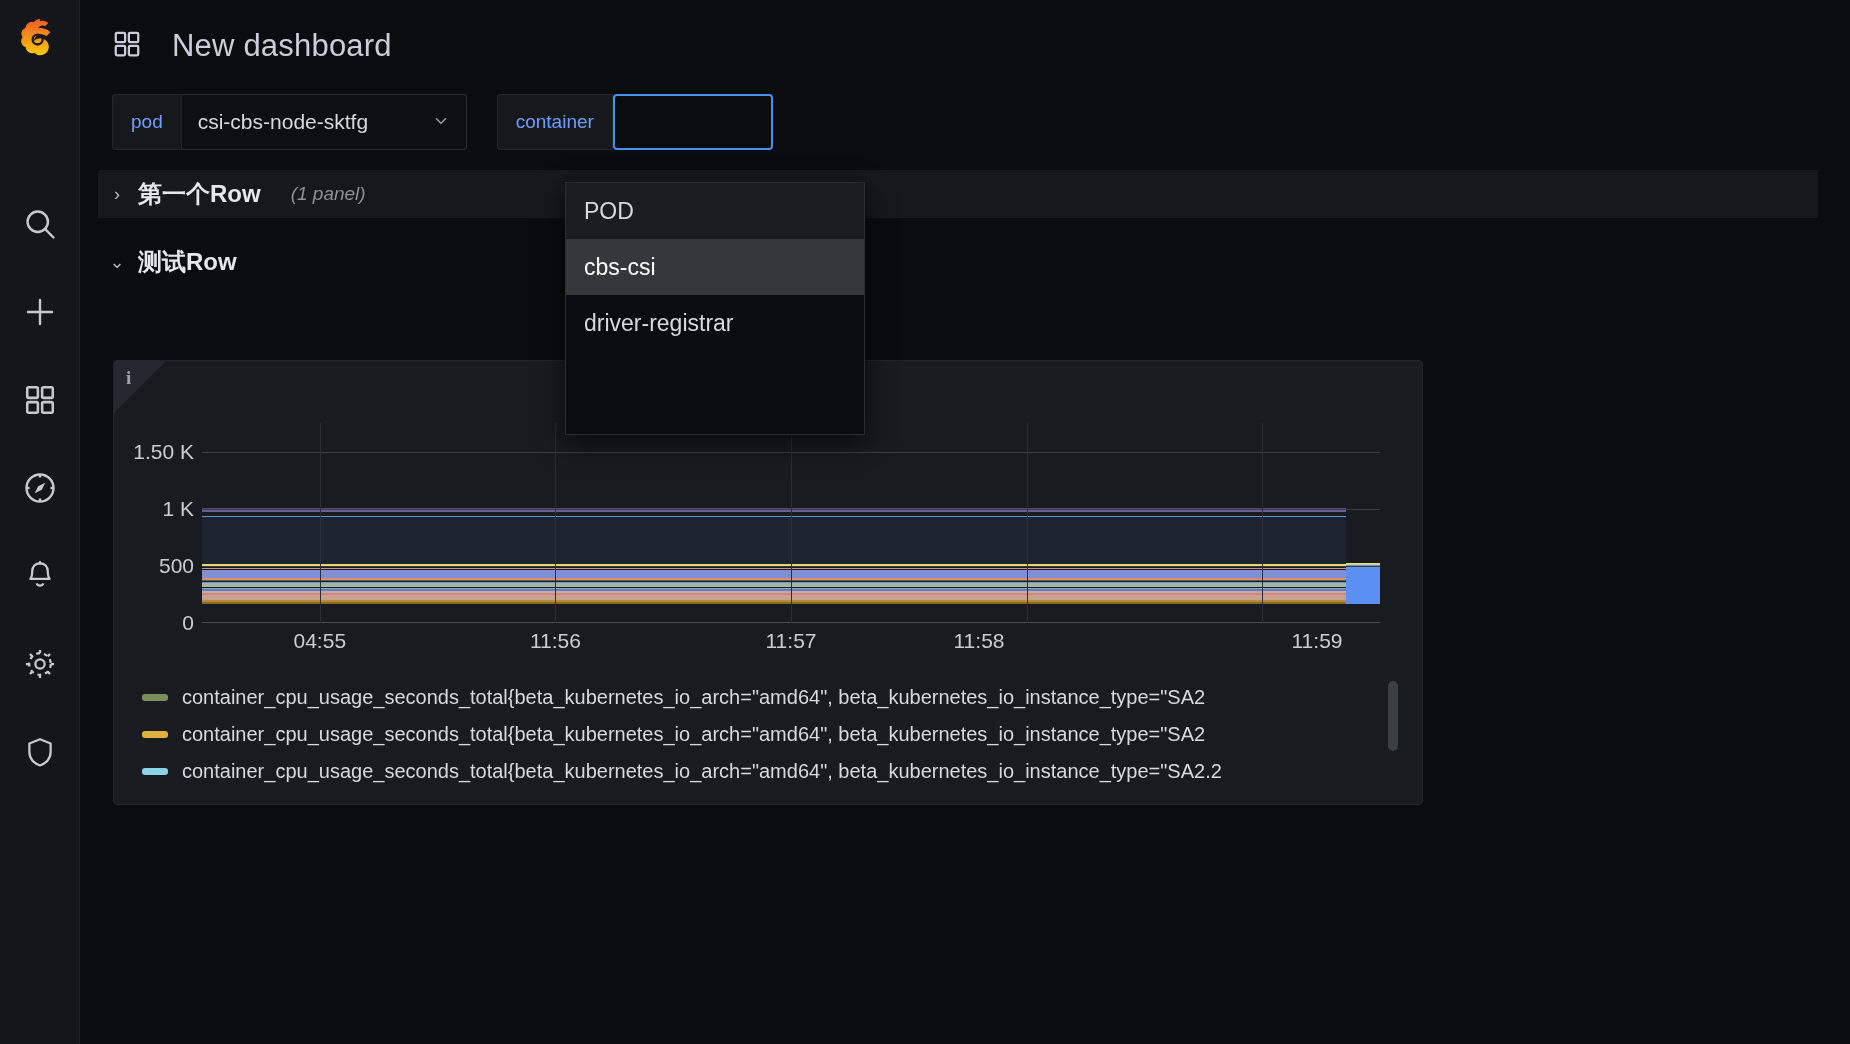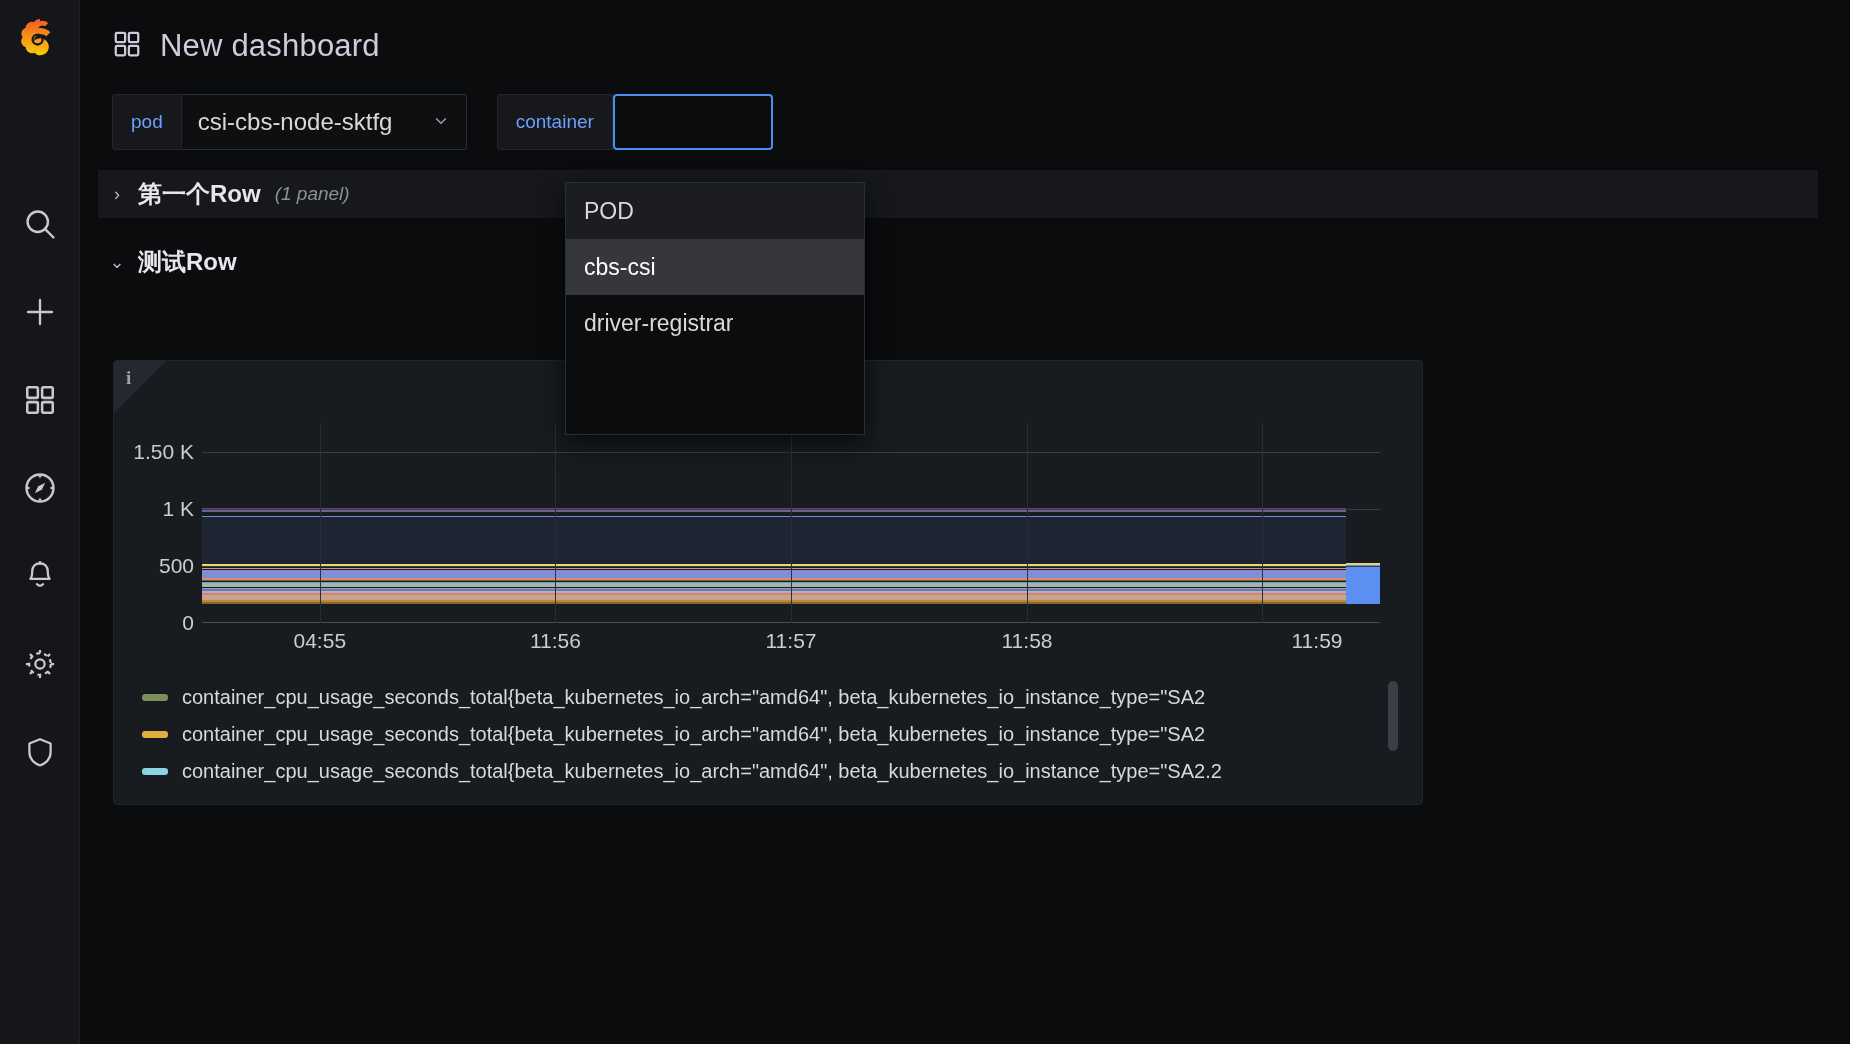--- a/index.html
+++ b/index.html
@@ -28,21 +28,21 @@
     width: 80px; height: 88px;
     display: flex; align-items: center; justify-content: center;
     cursor: pointer;
   }
   .navicon svg { display: block; }
 
   
   .main { position: absolute; left: 80px; top: 0; width: 1770px; height: 1044px; }
 
   .pagehead {
-    display: flex; align-items: center; gap: 18px;
+    display: flex; align-items: center; gap: 30px;
     padding: 28px 0 0 32px;
   }
   .pagehead .title {
     font-size: 31px; color: #ccccdc; font-weight: 400; letter-spacing: .2px;
   }
 
   
   .varbar {
     display: flex; align-items: center; gap: 0;
     padding: 30px 0 0 32px;
@@ -59,21 +59,21 @@
     display: flex; align-items: center;
     cursor: pointer;
   }
   .varlabel.left { border-top-right-radius: 0; border-bottom-right-radius: 0; }
   .varvalue {
     background: #0e0f11;
     border: 1px solid #2a2d33;
     border-left: none;
     border-top-right-radius: 3px; border-bottom-right-radius: 3px;
     color: #d8d9da;
-    font-size: 24px;
+    font-size: 21px;
     height: 56px; min-width: 285px;
     padding: 4px 16px;
     display: flex; align-items: center; justify-content: space-between; gap: 12px;
     cursor: pointer;
   }
   .varvalue .caret { color: #8e9097; font-size: 14px; line-height: 1; }
   .varinput {
     background: #0b0c0e;
     border: 2px solid #4b8ef0;
     border-radius: 4px;
@@ -106,21 +106,21 @@
   
   .rowhead {
     display: flex; align-items: center; gap: 14px;
     height: 48px; margin: 20px 0 0 18px; width: 1720px;
     padding-left: 12px;
     cursor: pointer;
   }
   .rowhead.filled { background: #16181b; }
   .rowchev { color: #b9bcc2; font-size: 18px; width: 14px; display: flex; justify-content: center; }
   .rowtitle { color: #e6e7ea; font-size: 24px; font-weight: 700; }
-  .rowcount { color: #8d9096; font-size: 19px; font-style: italic; margin-left: 0; }
+  .rowcount { color: #8d9096; font-size: 19px; font-style: italic; margin-left: 16px; }
 
   
   .panel {
     position: absolute; left: 113px; top: 360px;
     width: 1310px; height: 445px;
     background: #181b1f;
     border: 1px solid #22252b;
     border-radius: 4px;
     overflow: hidden;
   }
@@ -346,21 +346,21 @@
           <div class="gridv" style="left: 117.8px;"></div>
           <div class="gridv" style="left: 353.4px;"></div>
           <div class="gridv" style="left: 589px;"></div>
           <div class="gridv" style="left: 824.6px;"></div>
           <div class="gridv" style="left: 1060.2px;"></div>
         </div>
       <div class="xlabels" id="xlabels">
           <div class="xlab" style="left: 117.8px;">04:55</div>
           <div class="xlab" style="left: 353.4px;">11:56</div>
           <div class="xlab" style="left: 589px;">11:57</div>
-          <div class="xlab" style="left: 825px;">11:58</div>
+          <div class="xlab" style="left: 777px;">11:58</div>
           <div class="xlab" style="left: 1115px;">11:59</div>
         </div>
     </div>
 
     <div class="legend">
       <div id="legendrows">
           <div class="legrow">
             <span class="legswatch" style="background: rgb(123, 143, 90);"></span>
             <span class="legtext">container_cpu_usage_seconds_total{beta_kubernetes_io_arch="amd64", beta_kubernetes_io_instance_type="SA2</span>
           </div>

